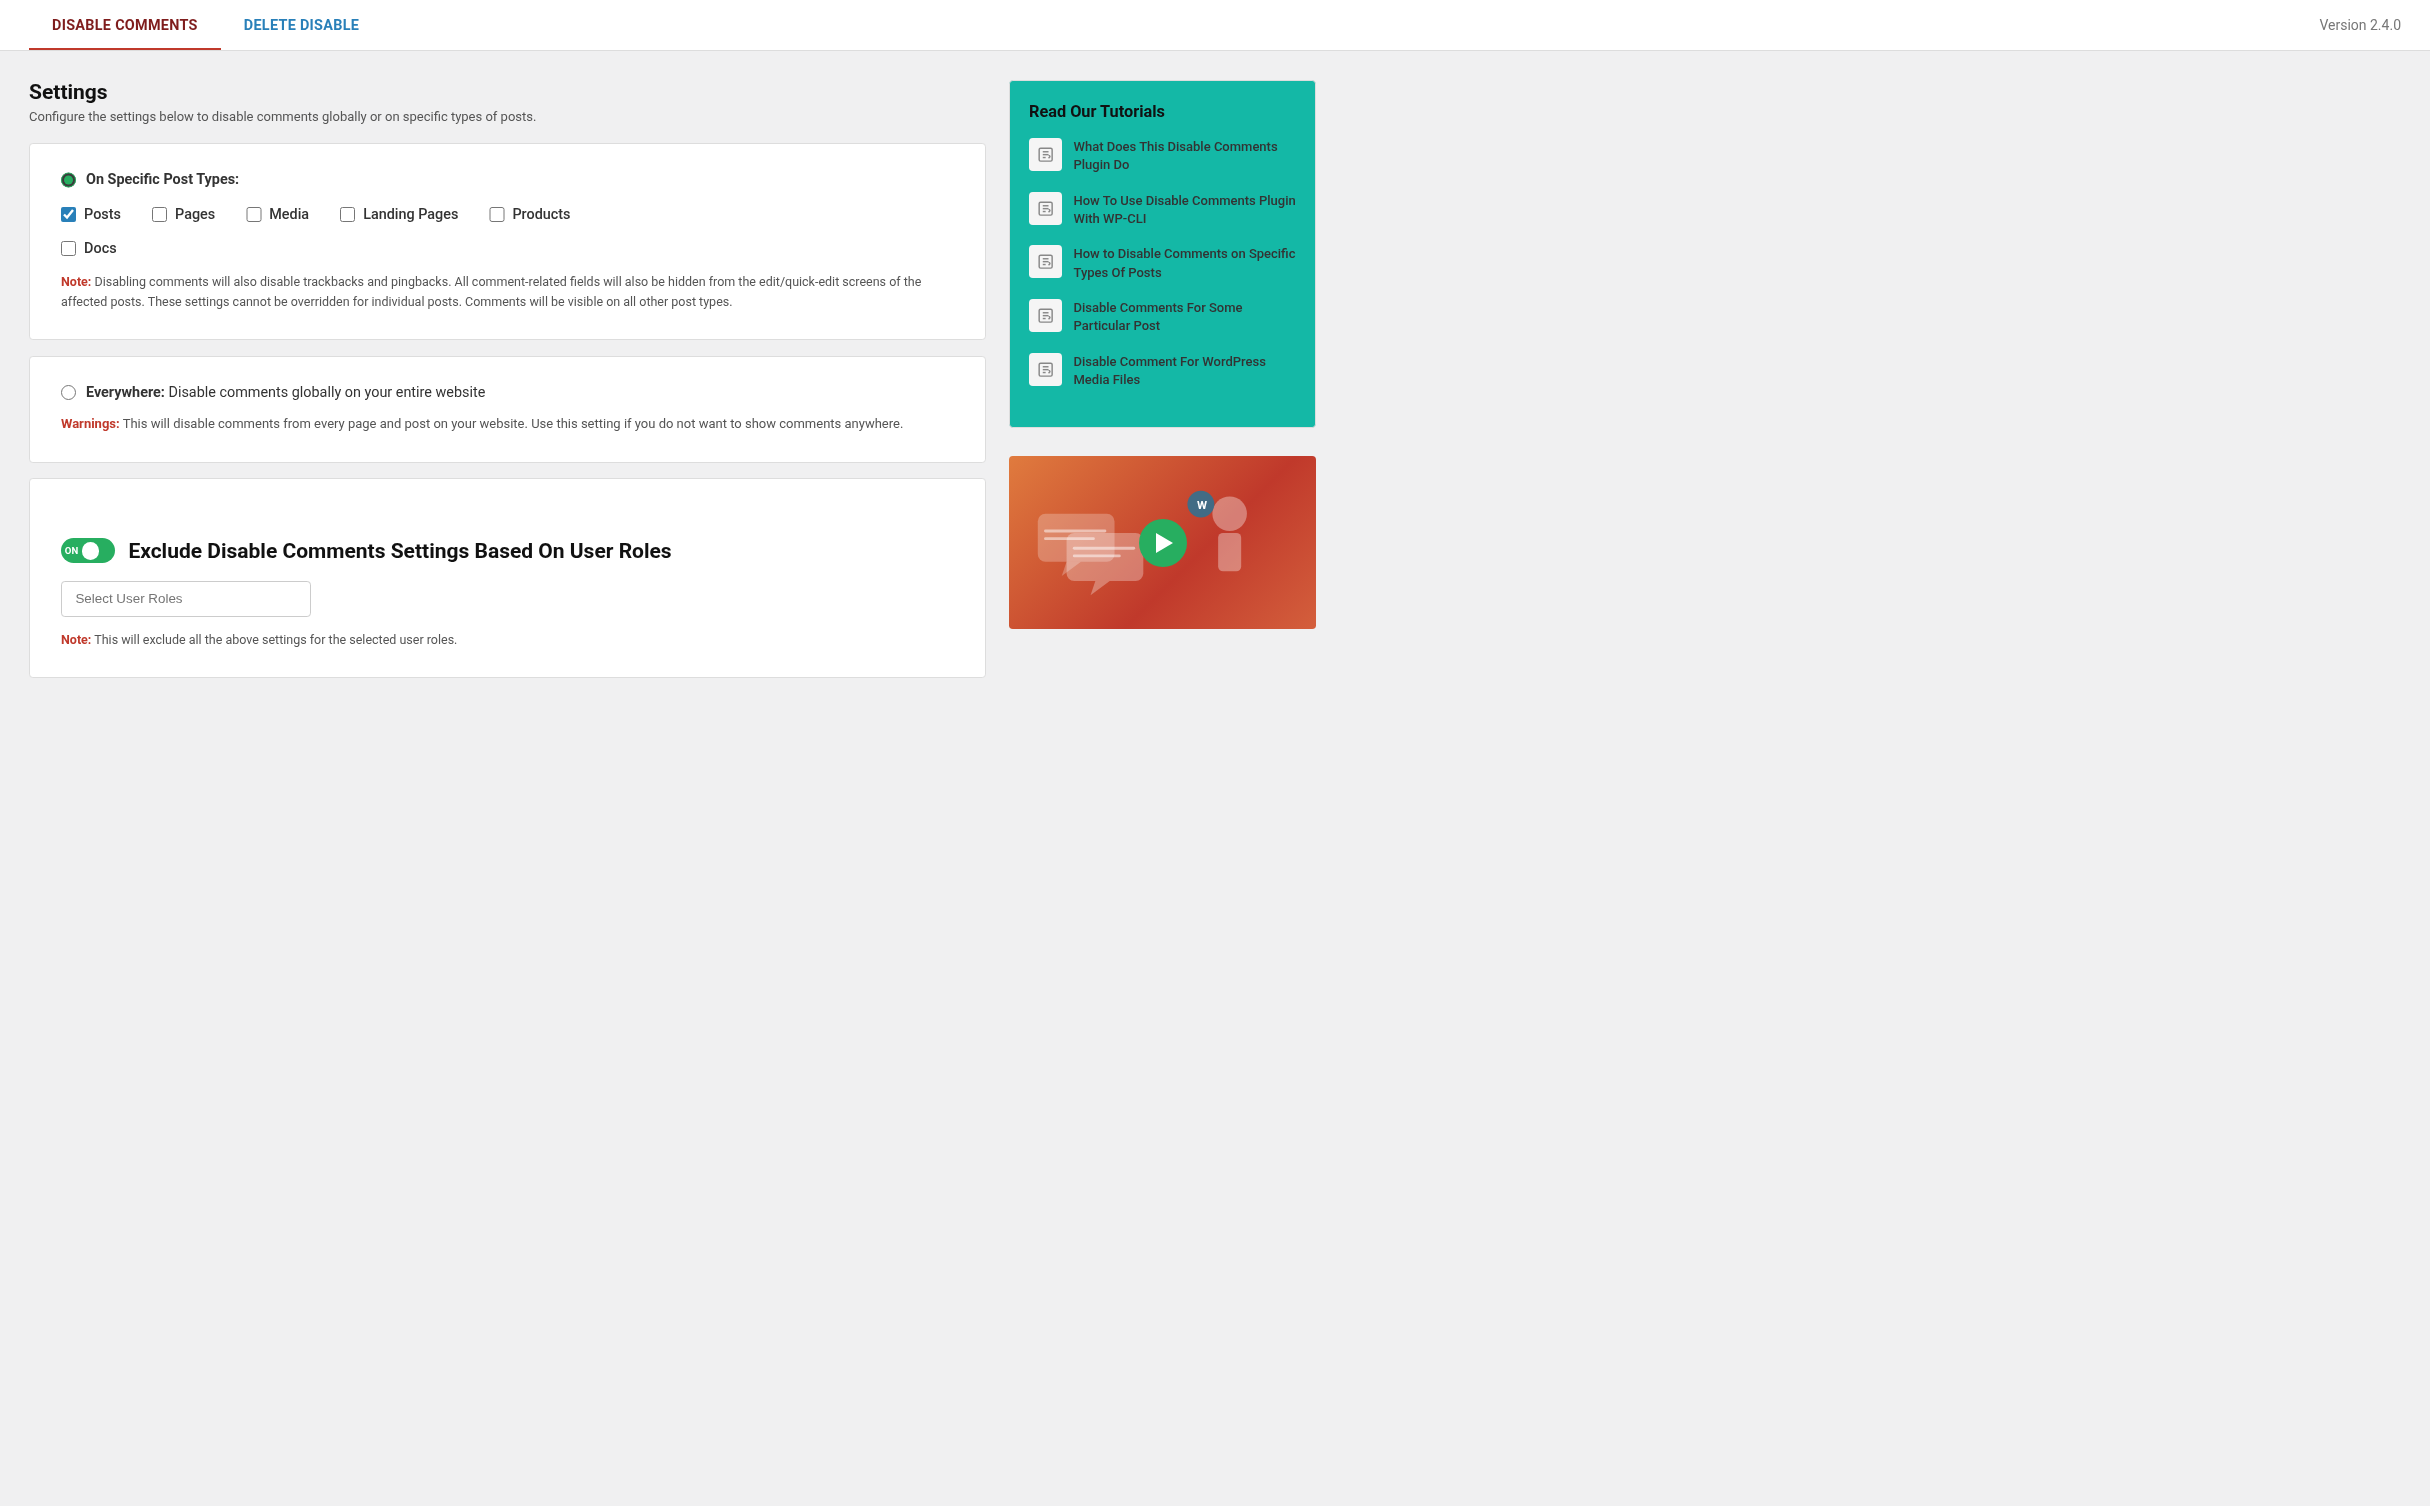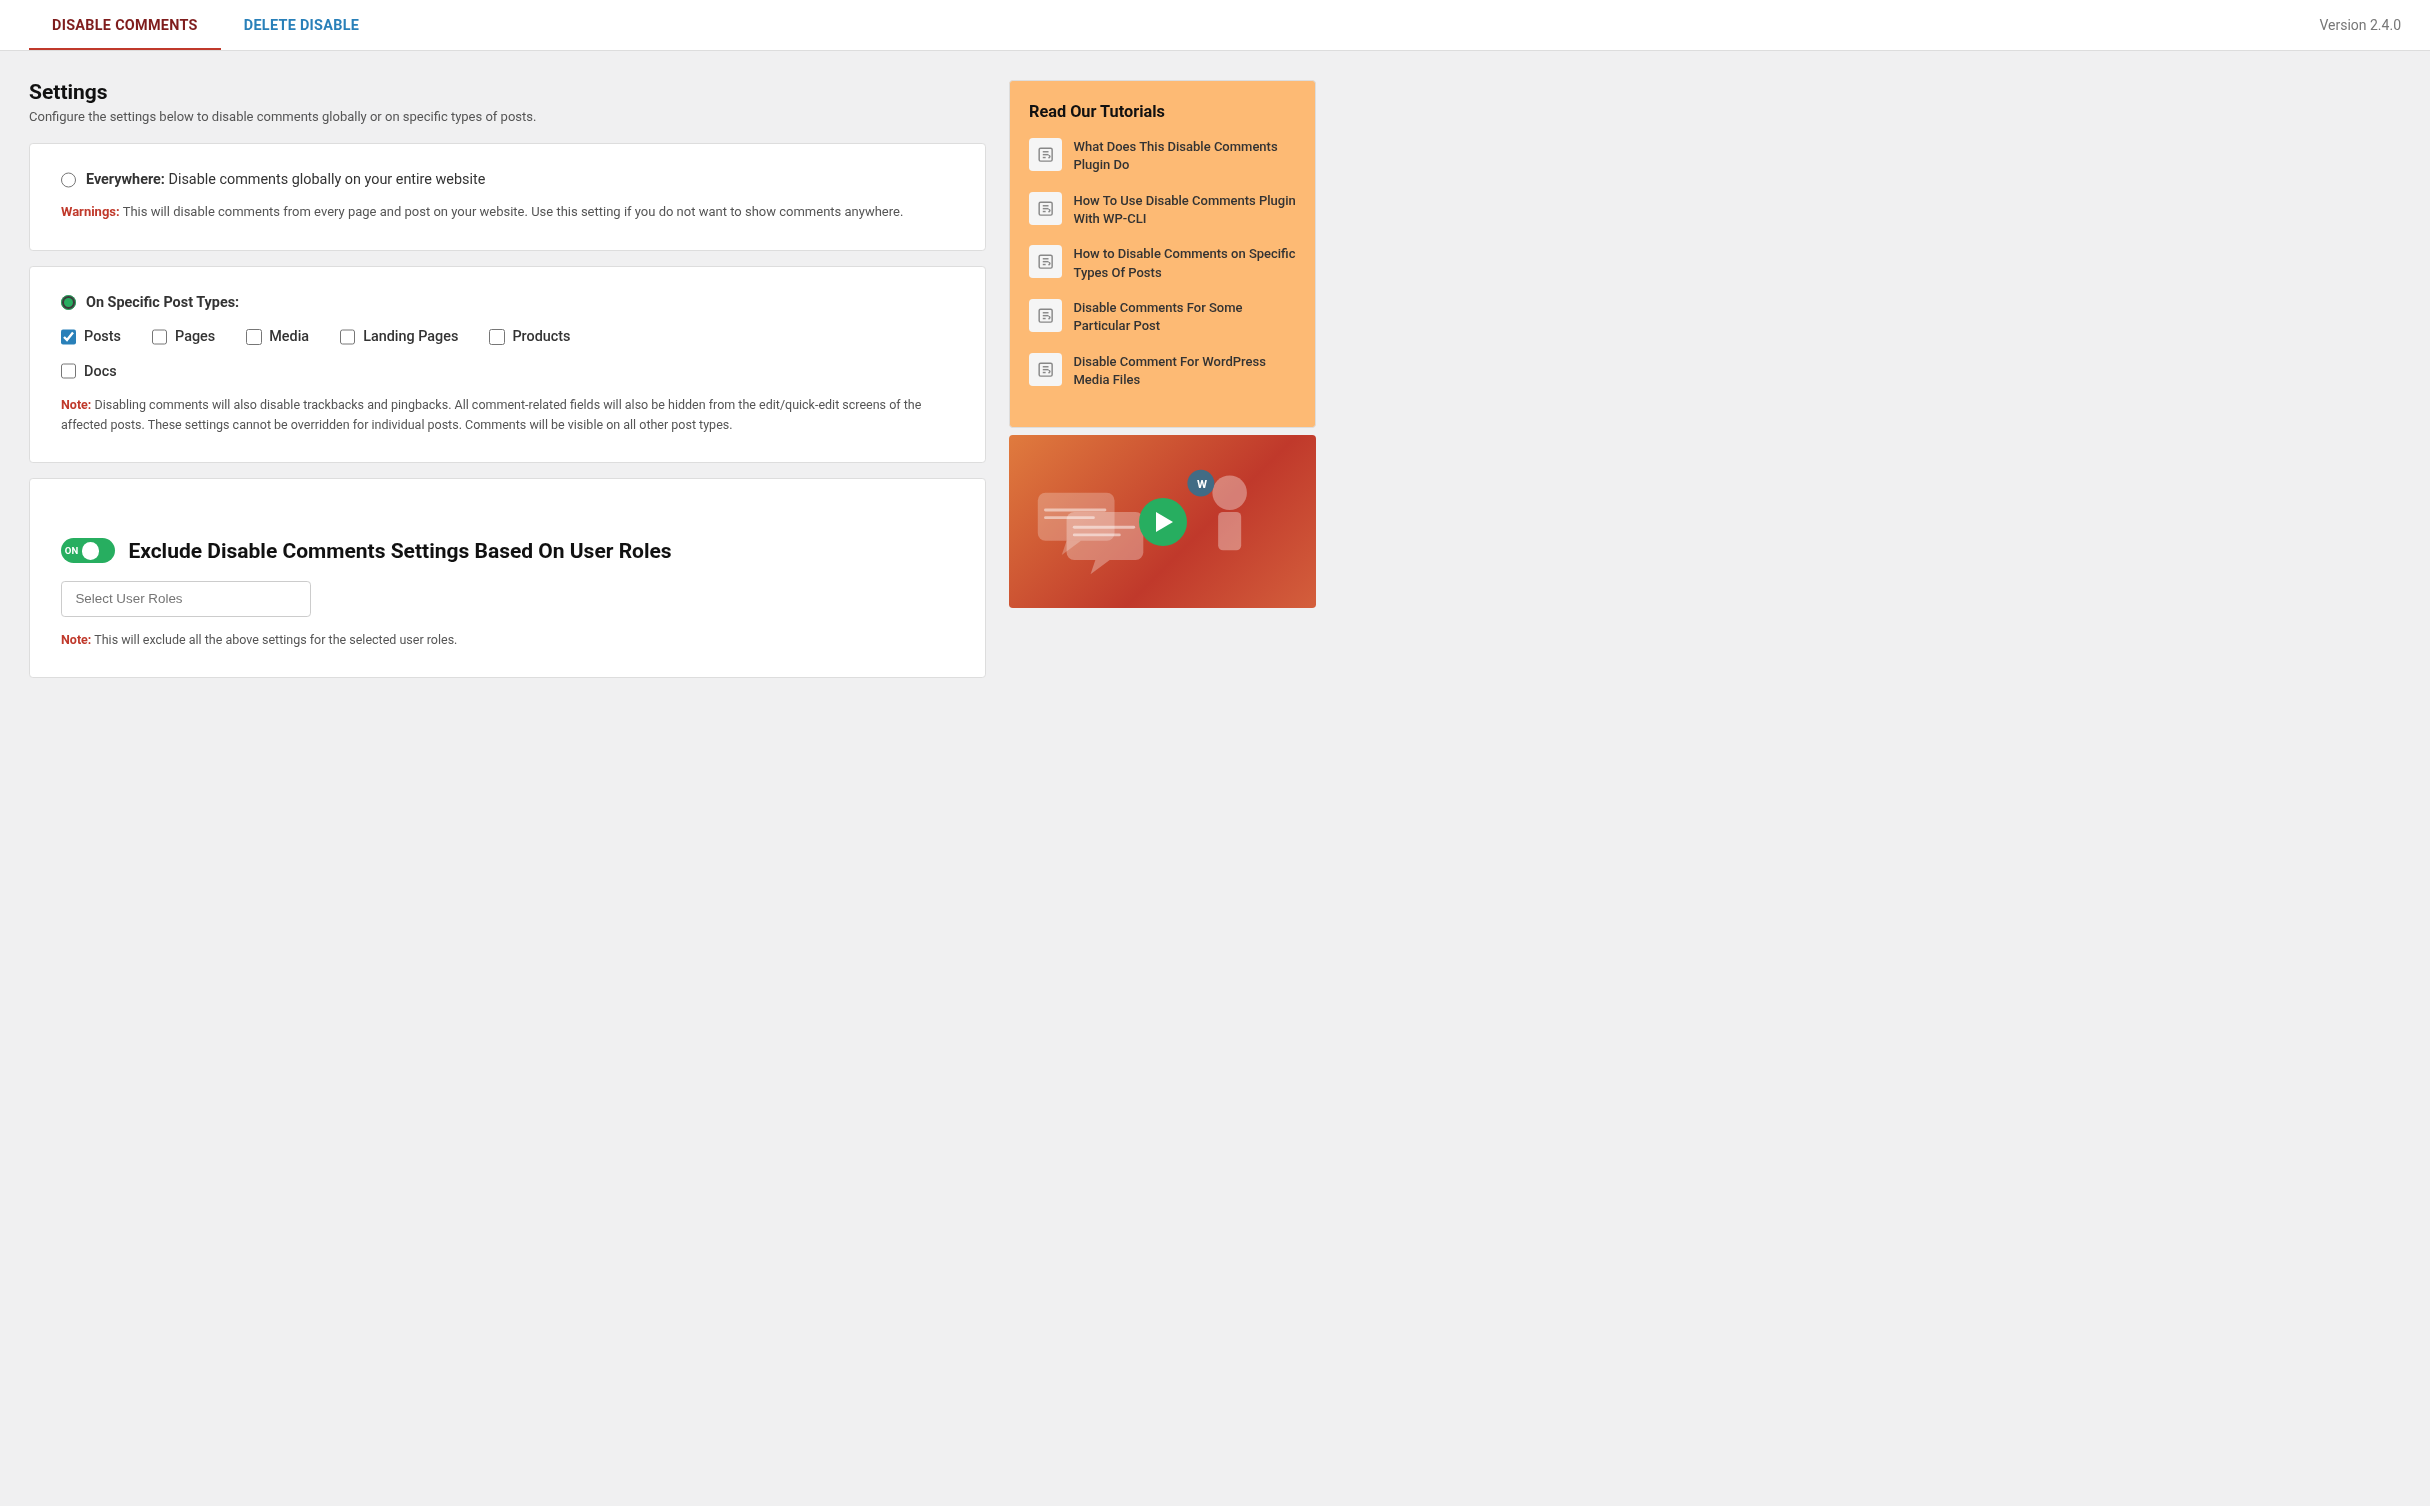--- a/index.html
+++ b/index.html
@@ -204,25 +204,25 @@
       cursor: pointer;
     }
 
     
     .right-sidebar {
       width: 307px;
       flex-shrink: 0;
     }
 
     .tutorials-card {
-      background: #fdba74;
+      background: #14b8a6;
       border: 1px solid #ddd;
       border-radius: 3.8px;
       padding: 21px 19px;
-      margin-bottom: 7px;
+      margin-bottom: 28px;
     }
     .tutorials-title {
       font-size: 16.3px;
       font-weight: 700;
       color: #111;
       margin-bottom: 17.3px;
     }
     .tutorial-item {
       display: flex;
       align-items: flex-start;
@@ -304,72 +304,72 @@
 
   <div class="main-content">
 
     <div class="left-panel">
 
       <h1 class="settings-title">Settings</h1>
       <p class="settings-subtitle">Configure the settings below to disable comments globally or on specific types of posts.</p>
 
       <div class="card">
         <div class="option-row">
+          <input type="radio" name="scope" id="specific-radio" checked="" style="">
+          <label class="option-label" for="specific-radio">
+            <strong>On Specific Post Types:</strong>
+          </label>
+        </div>
+
+        <div class="post-types-row">
+          <div class="post-type-item">
+            <input type="checkbox" id="cb-posts" checked="" style="">
+            <label class="post-type-label" for="cb-posts">Posts</label>
+          </div>
+          <div class="post-type-item">
+            <input type="checkbox" id="cb-pages" style="">
+            <label class="post-type-label" for="cb-pages">Pages</label>
+          </div>
+          <div class="post-type-item">
+            <input type="checkbox" id="cb-media" style="">
+            <label class="post-type-label" for="cb-media">Media</label>
+          </div>
+          <div class="post-type-item">
+            <input type="checkbox" id="cb-landing" style="">
+            <label class="post-type-label" for="cb-landing">Landing Pages</label>
+          </div>
+          <div class="post-type-item">
+            <input type="checkbox" id="cb-products" style="">
+            <label class="post-type-label" for="cb-products">Products</label>
+          </div>
+        </div>
+
+        <div class="docs-row">
+          <div class="post-type-item">
+            <input type="checkbox" id="cb-docs" style="">
+            <label class="post-type-label" for="cb-docs">Docs</label>
+          </div>
+        </div>
+
+        <p class="note-text">
+          <span class="note-label">Note:</span>
+          <span>Disabling comments will also disable trackbacks and pingbacks. All comment-related fields will also be hidden from the edit/quick-edit screens of the affected posts. These settings cannot be overridden for individual posts. Comments will be visible on all other post types.</span>
+        </p>
+      </div>
+
+      <div class="card">
+        <div class="option-row">
           <input type="radio" name="scope" id="everywhere-radio" style="">
           <label class="option-label" for="everywhere-radio">
             <strong>Everywhere:</strong> <span>Disable comments globally on your entire website</span>
           </label>
         </div>
         <p class="warning-text">
           <span class="warn-label">Warnings:</span>
           <span>This will disable comments from every page and post on your website. Use this setting if you do not want to show comments anywhere.</span>
-        </p>
-      </div>
-
-      <div class="card">
-        <div class="option-row">
-          <input type="radio" name="scope" id="specific-radio" checked="" style="">
-          <label class="option-label" for="specific-radio">
-            <strong>On Specific Post Types:</strong>
-          </label>
-        </div>
-
-        <div class="post-types-row">
-          <div class="post-type-item">
-            <input type="checkbox" id="cb-posts" checked="" style="">
-            <label class="post-type-label" for="cb-posts">Posts</label>
-          </div>
-          <div class="post-type-item">
-            <input type="checkbox" id="cb-pages" style="">
-            <label class="post-type-label" for="cb-pages">Pages</label>
-          </div>
-          <div class="post-type-item">
-            <input type="checkbox" id="cb-media" style="">
-            <label class="post-type-label" for="cb-media">Media</label>
-          </div>
-          <div class="post-type-item">
-            <input type="checkbox" id="cb-landing" style="">
-            <label class="post-type-label" for="cb-landing">Landing Pages</label>
-          </div>
-          <div class="post-type-item">
-            <input type="checkbox" id="cb-products" style="">
-            <label class="post-type-label" for="cb-products">Products</label>
-          </div>
-        </div>
-
-        <div class="docs-row">
-          <div class="post-type-item">
-            <input type="checkbox" id="cb-docs" style="">
-            <label class="post-type-label" for="cb-docs">Docs</label>
-          </div>
-        </div>
-
-        <p class="note-text">
-          <span class="note-label">Note:</span>
-          <span>Disabling comments will also disable trackbacks and pingbacks. All comment-related fields will also be hidden from the edit/quick-edit screens of the affected posts. These settings cannot be overridden for individual posts. Comments will be visible on all other post types.</span>
         </p>
       </div>
 
       <div class="toggle-section">
         <div class="toggle-header">
           <div class="toggle-switch">
             <span class="toggle-on-label">ON</span>
             <div class="toggle-knob"></div>
           </div>
           <span class="toggle-title">Exclude Disable Comments Settings Based On User Roles</span>

